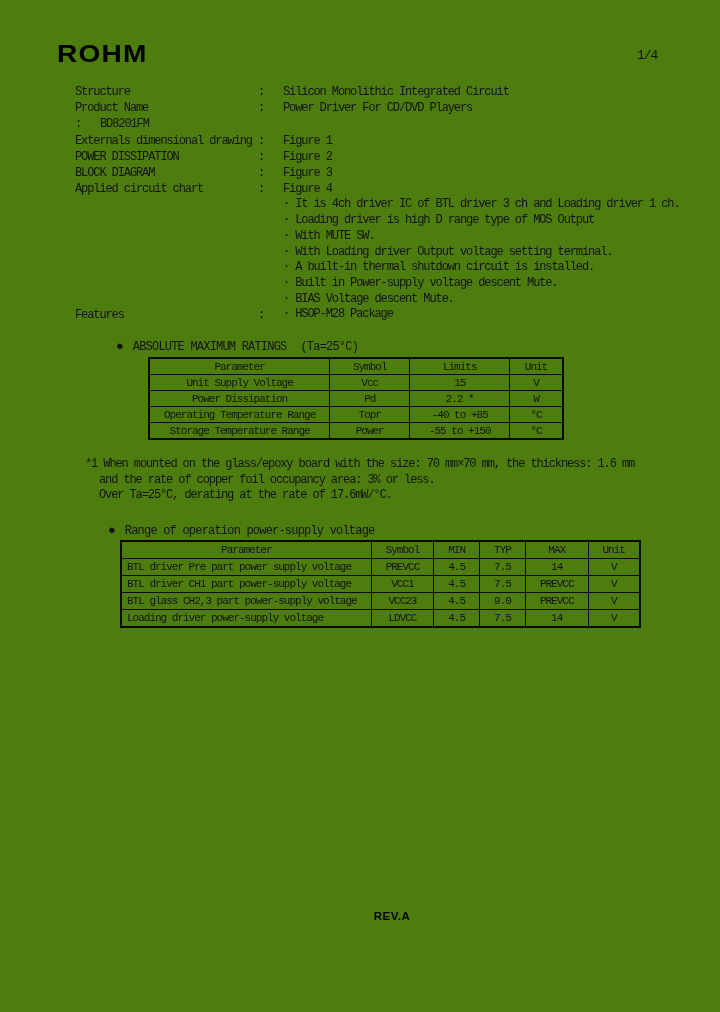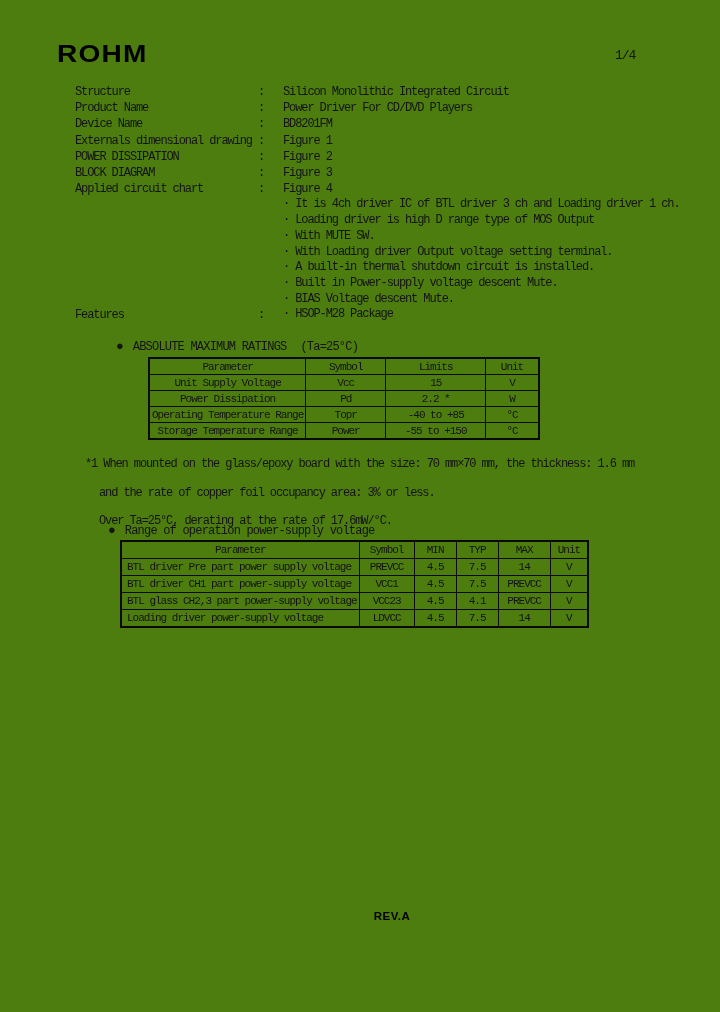--- a/index.html
+++ b/index.html
@@ -7,43 +7,43 @@
     position:relative;width:720px;height:1012px;background:#4d7c0f;
     font-family:"Liberation Mono","DejaVu Sans Mono",monospace;
     color:#141414;overflow:hidden;
   }
   .logo{
     position:absolute;left:57px;top:41px;
     font-family:"Liberation Sans","DejaVu Sans",sans-serif;
     font-weight:900;font-size:23px;letter-spacing:1px;
     transform:scaleX(1.22);transform-origin:left center;color:#000;
   }
-  .pagenum{position:absolute;left:615px;top:48px;font-size:13px;letter-spacing:-1px;}
+  .pagenum{position:absolute;left:637px;top:48px;font-size:13px;letter-spacing:-1px;}
   .info{position:absolute;left:75px;top:84px;font-size:12px;letter-spacing:-1.1px;line-height:16.2px;}
   .irow{display:flex;align-items:flex-end;}
   .ilabel{width:183px;flex:none;white-space:nowrap;}
   .icolon{width:25px;flex:none;}
   .ivalue{white-space:nowrap;}
   .features .fline{display:block;line-height:15.7px;white-space:nowrap;}
   .h1{position:absolute;left:116px;top:339px;font-size:12px;letter-spacing:-0.8px;white-space:nowrap;}
   .h2{position:absolute;left:108px;top:523px;font-size:12px;letter-spacing:-0.8px;white-space:nowrap;}
   .hbullet{font-size:13px;margin-right:9px;letter-spacing:0;}
   .hcond{margin-left:14px;}
   table.dtab{border-collapse:collapse;border:2px solid #0a0a0a;table-layout:fixed;}
   table.dtab th,table.dtab td{
     border:1px solid #0a0a0a;font-weight:normal;text-align:center;
-    font-size:11px;letter-spacing:-1px;padding:0 2px;overflow:hidden;
+    font-size:11px;letter-spacing:-1px;padding:0 14px;overflow:hidden;
     white-space:nowrap;height:15px;vertical-align:middle;
   }
   table.t1{position:absolute;left:148px;top:357px;}
   table.t2{position:absolute;left:120px;top:540px;}
   table.t2 th,table.t2 td{height:16px;}
   table.t2 td.pl{text-align:left;padding-left:5px;}
   .footnote{position:absolute;left:85px;top:457px;font-size:12px;letter-spacing:-1.1px;line-height:15.6px;}
-  .footnote .ind{padding-left:14px;margin-top:13px;}
+  .footnote .ind{padding-left:14px;}
   .rev{
     position:absolute;left:350px;top:910px;width:84px;text-align:center;
     font-family:"Liberation Sans","DejaVu Sans",sans-serif;
     font-weight:bold;font-size:11.5px;letter-spacing:0.5px;color:#000;
   }
 </style>
 </head>
 <body>
 
 <div class="page">
@@ -56,21 +56,20 @@
       <span class="ilabel">Structure</span>
       <span class="icolon">:</span>
       <span class="ivalue">Silicon Monolithic Integrated Circuit</span>
     </div>
     <div class="irow">
       <span class="ilabel">Product Name</span>
       <span class="icolon">:</span>
       <span class="ivalue">Power Driver For CD/DVD Players</span>
     </div>
     <div class="irow">
-      <span class="ilabel">Device Name</span>
       <span class="icolon">:</span>
       <span class="ivalue">BD8201FM</span>
     </div>
     <div class="irow">
       <span class="ilabel">Externals dimensional drawing</span>
       <span class="icolon">:</span>
       <span class="ivalue">Figure 1</span>
     </div>
     <div class="irow">
       <span class="ilabel">POWER DISSIPATION</span>
@@ -189,21 +188,21 @@
       <td>VCC1</td>
       <td>4.5</td>
       <td>7.5</td>
       <td>PREVCC</td>
       <td>V</td>
     </tr>
     <tr>
       <td class="pl">BTL glass CH2,3 part power-supply voltage</td>
       <td>VCC23</td>
       <td>4.5</td>
-      <td>4.1</td>
+      <td>9.0</td>
       <td>PREVCC</td>
       <td>V</td>
     </tr>
     <tr>
       <td class="pl">Loading driver power-supply voltage</td>
       <td>LDVCC</td>
       <td>4.5</td>
       <td>7.5</td>
       <td>14</td>
       <td>V</td>

